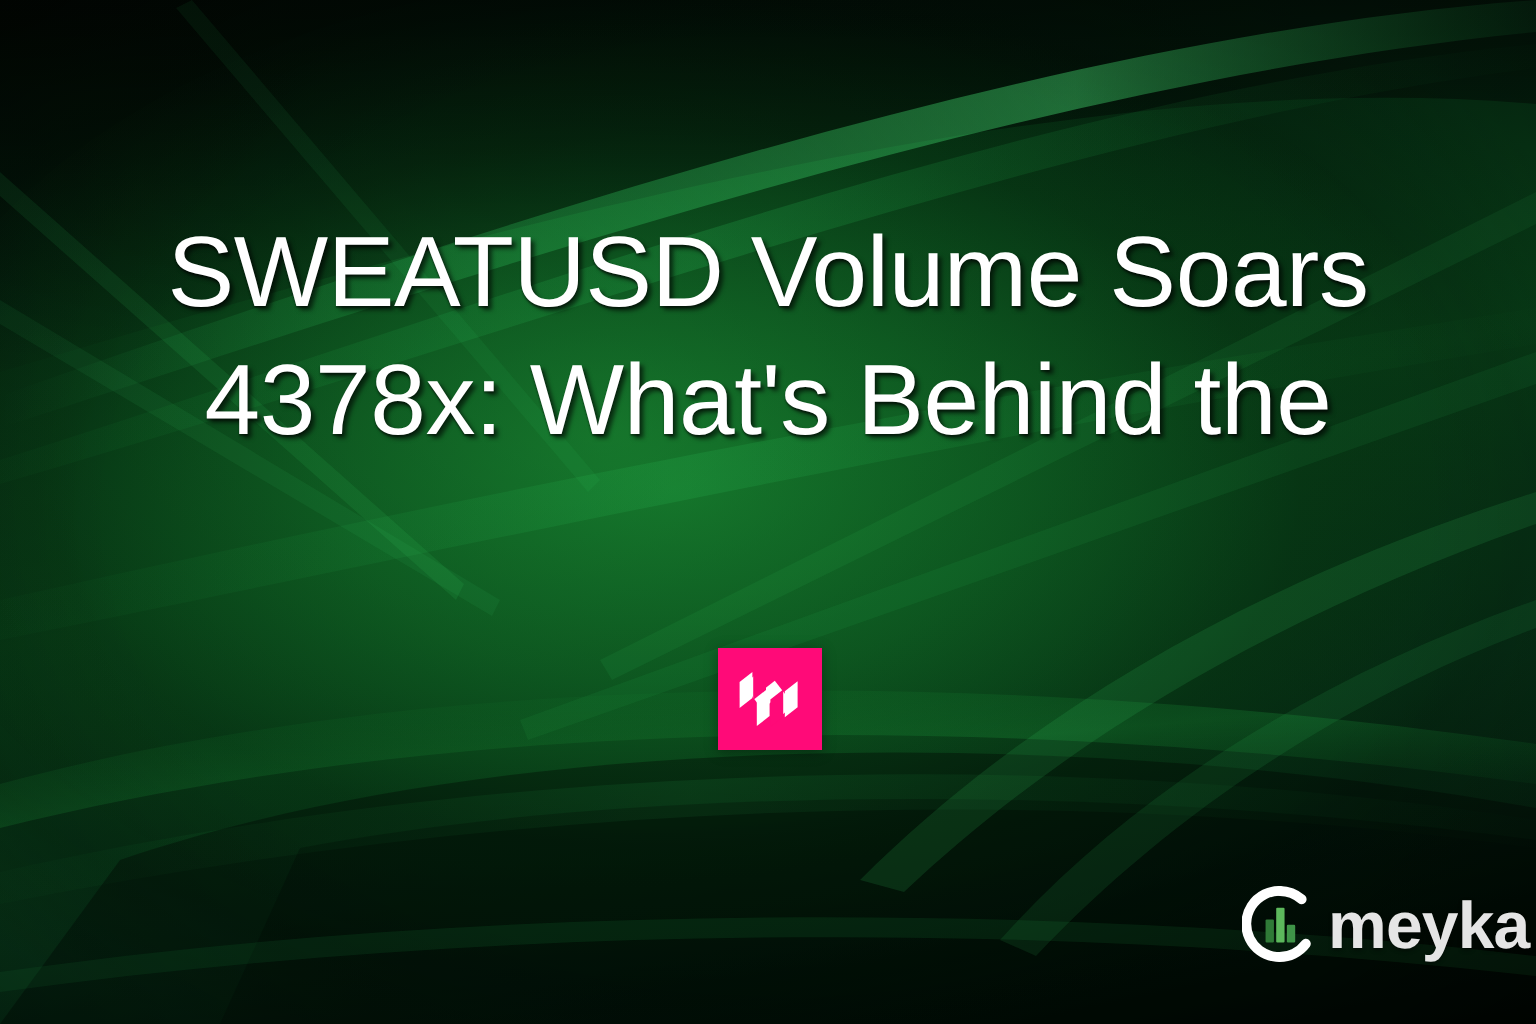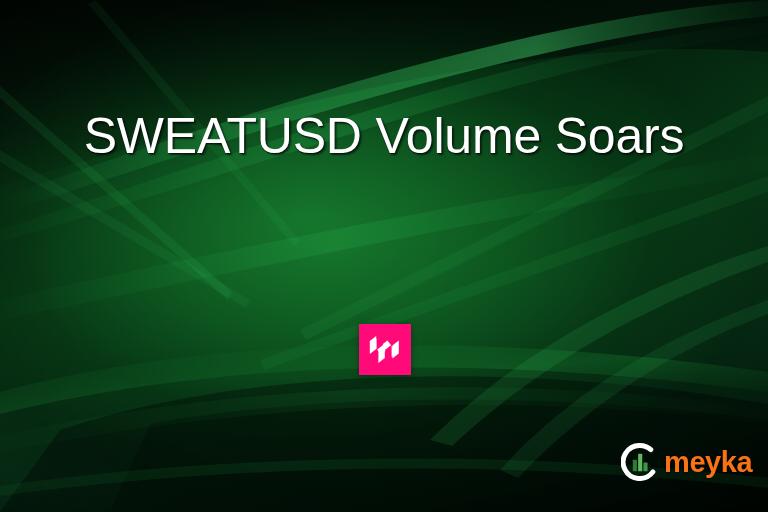--- a/index.html
+++ b/index.html
@@ -95,22 +95,22 @@
   .brand {
     position: absolute;
     left: 621px;
     top: 443px;
     display: flex;
     align-items: center;
     gap: 5px;
   }
   .brand-mark { display: block; width: 38px; height: 38px; }
   .brand-name {
-    color: #f97316;
-    font-size: 29px;
+    color: #e5e5e5;
+    font-size: 33px;
     font-weight: bold;
     letter-spacing: -0.4px;
     line-height: 1;
     text-shadow: 0 1px 2px rgba(0,0,0,0.45);
   }
 </style>
 </head>
 <body>
 
 <div class="banner">
@@ -174,21 +174,21 @@
 
       <path d="M0,486 C240,452 520,450 768,478 L768,488 C520,460 250,462 0,496 Z" fill="#29c257" opacity="0.10"></path>
     </svg>
   </div>
 
   <div class="bg-vignette"></div>
 
   <div class="title-block">
     <h1 class="title">
       <span>SWEATUSD Volume Soars</span><br>
-      <br>
+      <span>4378x: What's Behind the</span><br>
     </h1>
   </div>
 
   <div class="token-badge">
     <span>
       <svg width="32" height="28" viewBox="0 0 32 28" aria-hidden="true">
         <path d="M2.6 6.2 L9.0 1.2 L18.4 13.6 L12.0 18.6 Z" fill="#ffffff"></path>
         <path d="M12.0 9.4 L18.4 4.4 L28.0 16.8 L21.6 21.8 Z" fill="#ffffff"></path>
         <path d="M2.6 6.2 L9.0 1.2 L9.0 11.0 L2.6 16.0 Z" fill="#ffffff" opacity="0"></path>
         <path d="M9.4 14.2 L15.8 9.2 L15.8 22.0 L9.4 27.0 Z" fill="#ffffff"></path>

